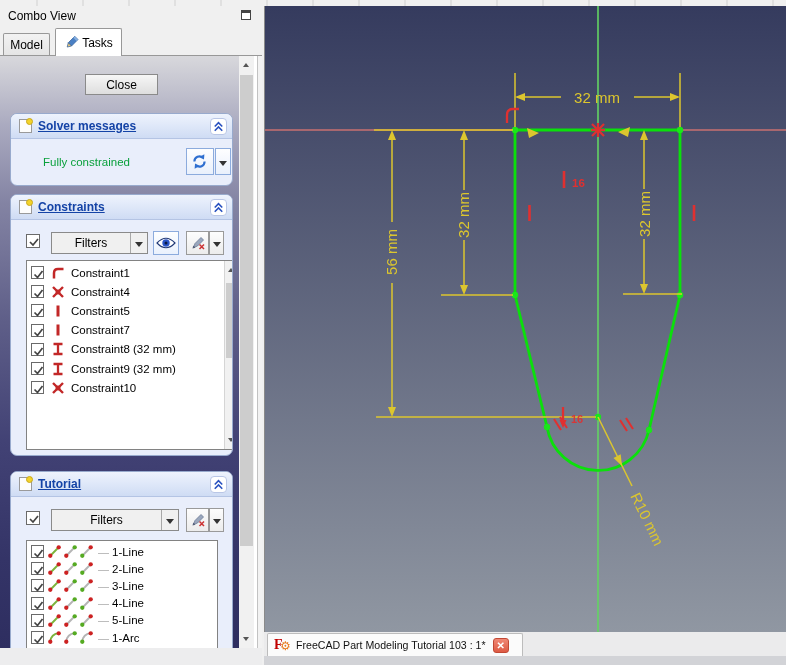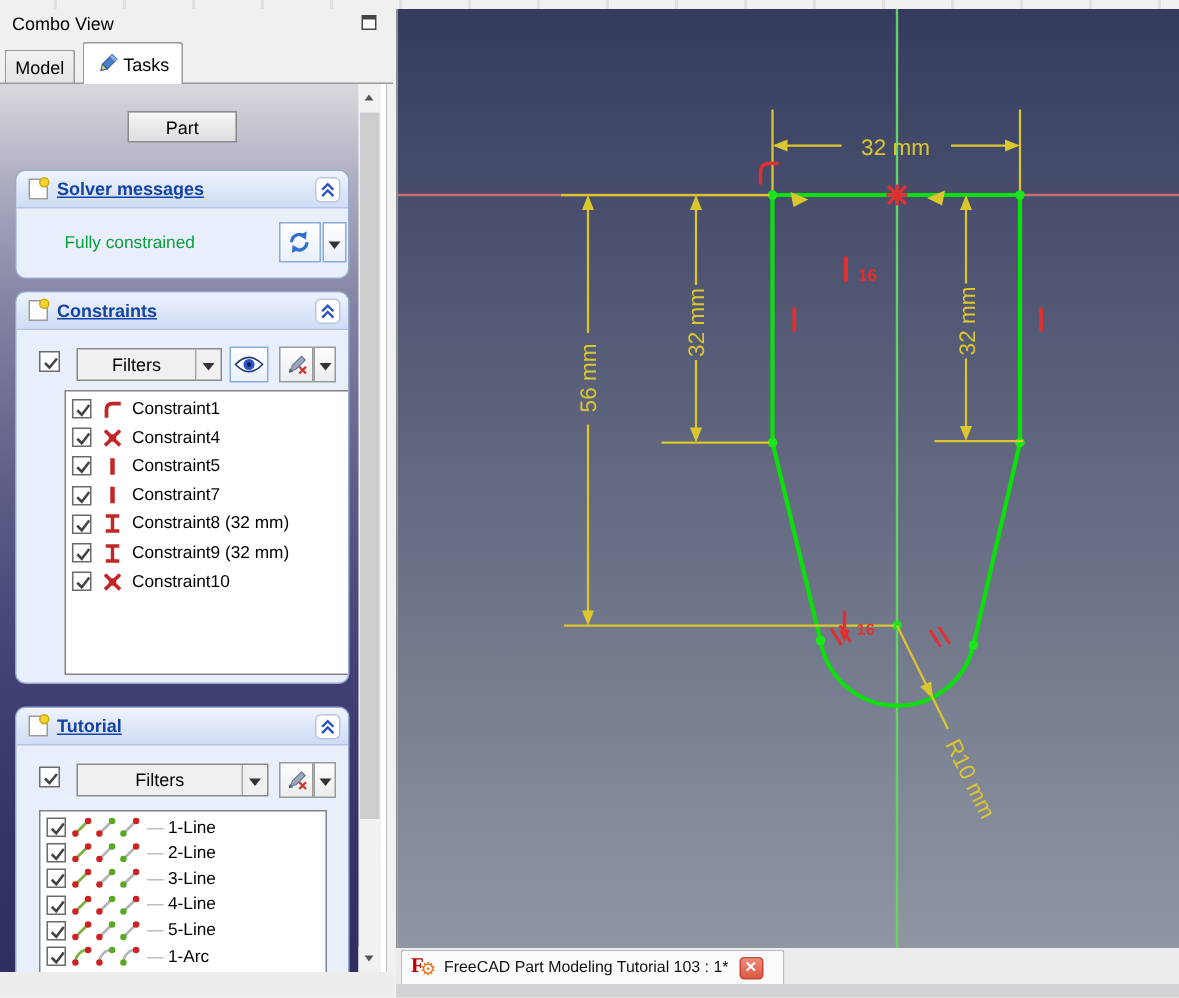--- a/index.html
+++ b/index.html
@@ -97,21 +97,21 @@
           <g transform="rotate(45 9 9)">
             <rect x="6.5" y="1" width="5.5" height="11" fill="#4a80c4" stroke="#2a5a9a" stroke-width="0.8"></rect>
             <rect x="6.5" y="1" width="5.5" height="2.4" fill="#85aede"></rect>
             <polygon points="6.5,12 12,12 9.2,16.5" fill="#e8c87a" stroke="#2a5a9a" stroke-width="0.8"></polygon>
           </g>
         </svg>
         <span>Tasks</span>
       </div>
     </div>
     <div id="panel-body" class="abs">
-      <button id="close-btn">Part</button>
+      <button id="close-btn">Close</button>
 
       <div class="section" id="solver-section" style="top:57px;height:73px;">
         <div class="sec-header">
           <span class="note-icon"></span>
           <span class="sec-title">Solver messages</span>
           <span class="collapse-btn">
             <svg width="15" height="15" viewBox="0 0 16 16">
               <polyline points="4,8 8,4 12,8" fill="none" stroke="#2a52c0" stroke-width="1.7"></polyline>
               <polyline points="4,12.5 8,8.5 12,12.5" fill="none" stroke="#2a52c0" stroke-width="1.7"></polyline>
             </svg>
@@ -157,21 +157,21 @@
           </svg>
         </span>
         <span class="tool-btn" style="left:175px;top:36px;width:23px;">
           <svg width="16" height="16" viewBox="0 0 16 16" style="position:absolute;left:3px;top:3px;">
             <path d="M3.5 12.5 L5 8.5 L11 2.5 L13.5 5 L7.5 11 Z" fill="#9aa7bd" stroke="#6b7a94" stroke-width="0.8"></path>
             <path d="M2.5 13.5 L5.5 12.8 L3.2 10.5 Z" fill="#55607a"></path>
             <path d="M9.5 9.5 L14 14 M14 9.5 L9.5 14" stroke="#cc3333" stroke-width="1.5"></path>
           </svg>
         </span>
         <span class="tool-btn tool-arr" style="left:198px;top:36px;width:15px;"></span>
-        <div class="listbox" style="left:32px;top:65px;width:212px;height:190px;">
+        <div class="listbox" style="left:15px;top:65px;width:212px;height:190px;">
           <div class="rows" id="constraints-rows" style="position:absolute;left:0;top:2px;right:13px;">
               <div class="row c-row">
                 <span class="cb"><svg width="13" height="13" viewBox="0 0 13 13">
                     <polyline points="2.5,6.5 5.5,9.5 10.5,3" stroke="#444" stroke-width="1.7" fill="none"></polyline>
                   </svg></span>
                 <span class="icon"><svg width="16" height="16" viewBox="0 0 16 16">
                     <path d="M4 13.5 V8 Q4 4 8 4 H13.5" stroke="#c22727" stroke-width="2.5" fill="none"></path>
                   </svg></span>
                 <span class="lbl">Constraint1</span>
               </div>

